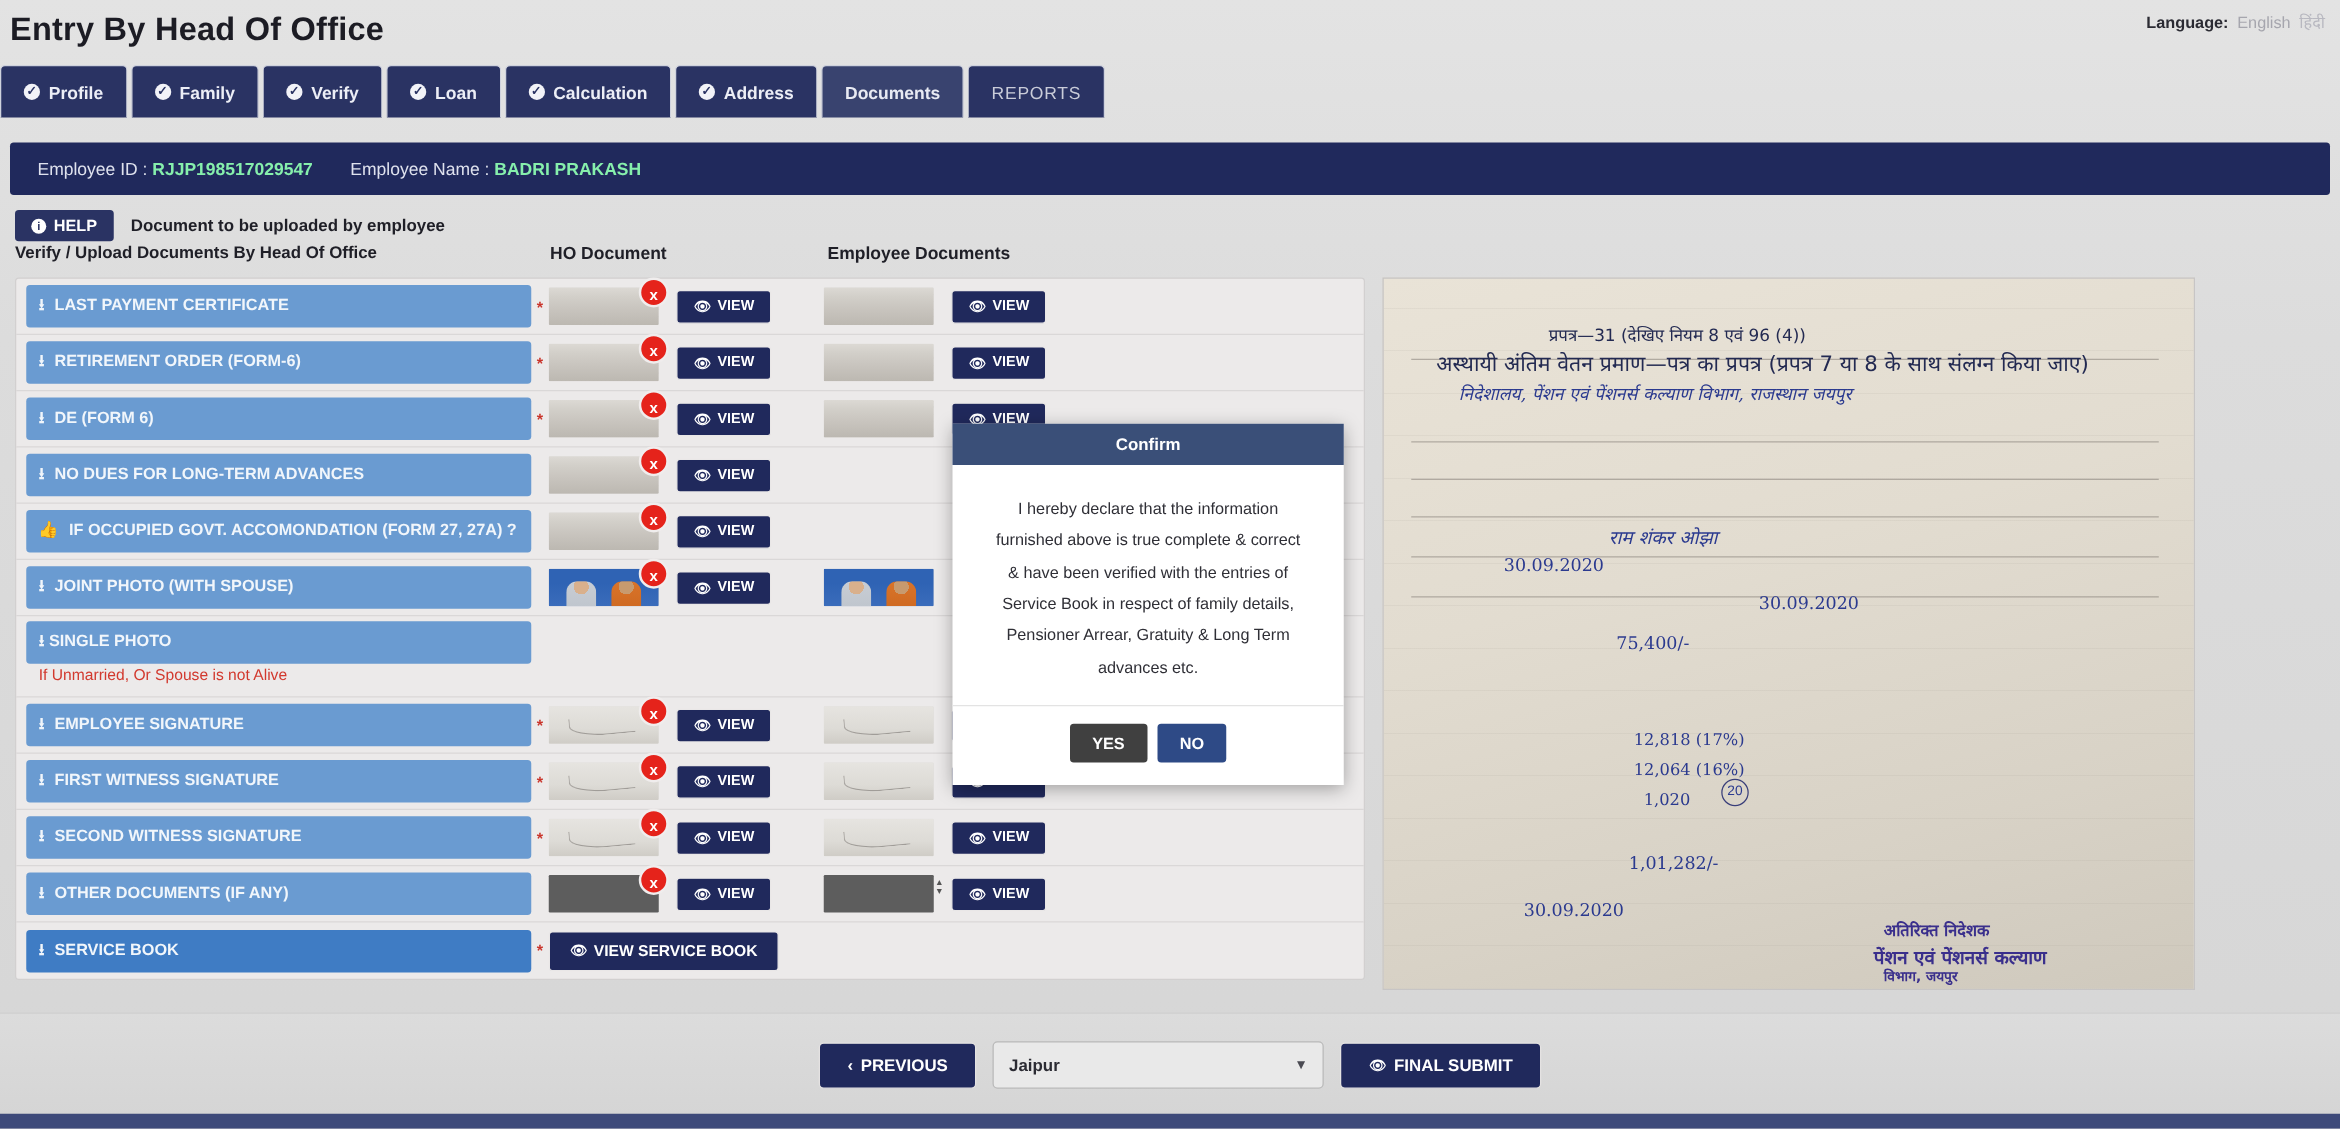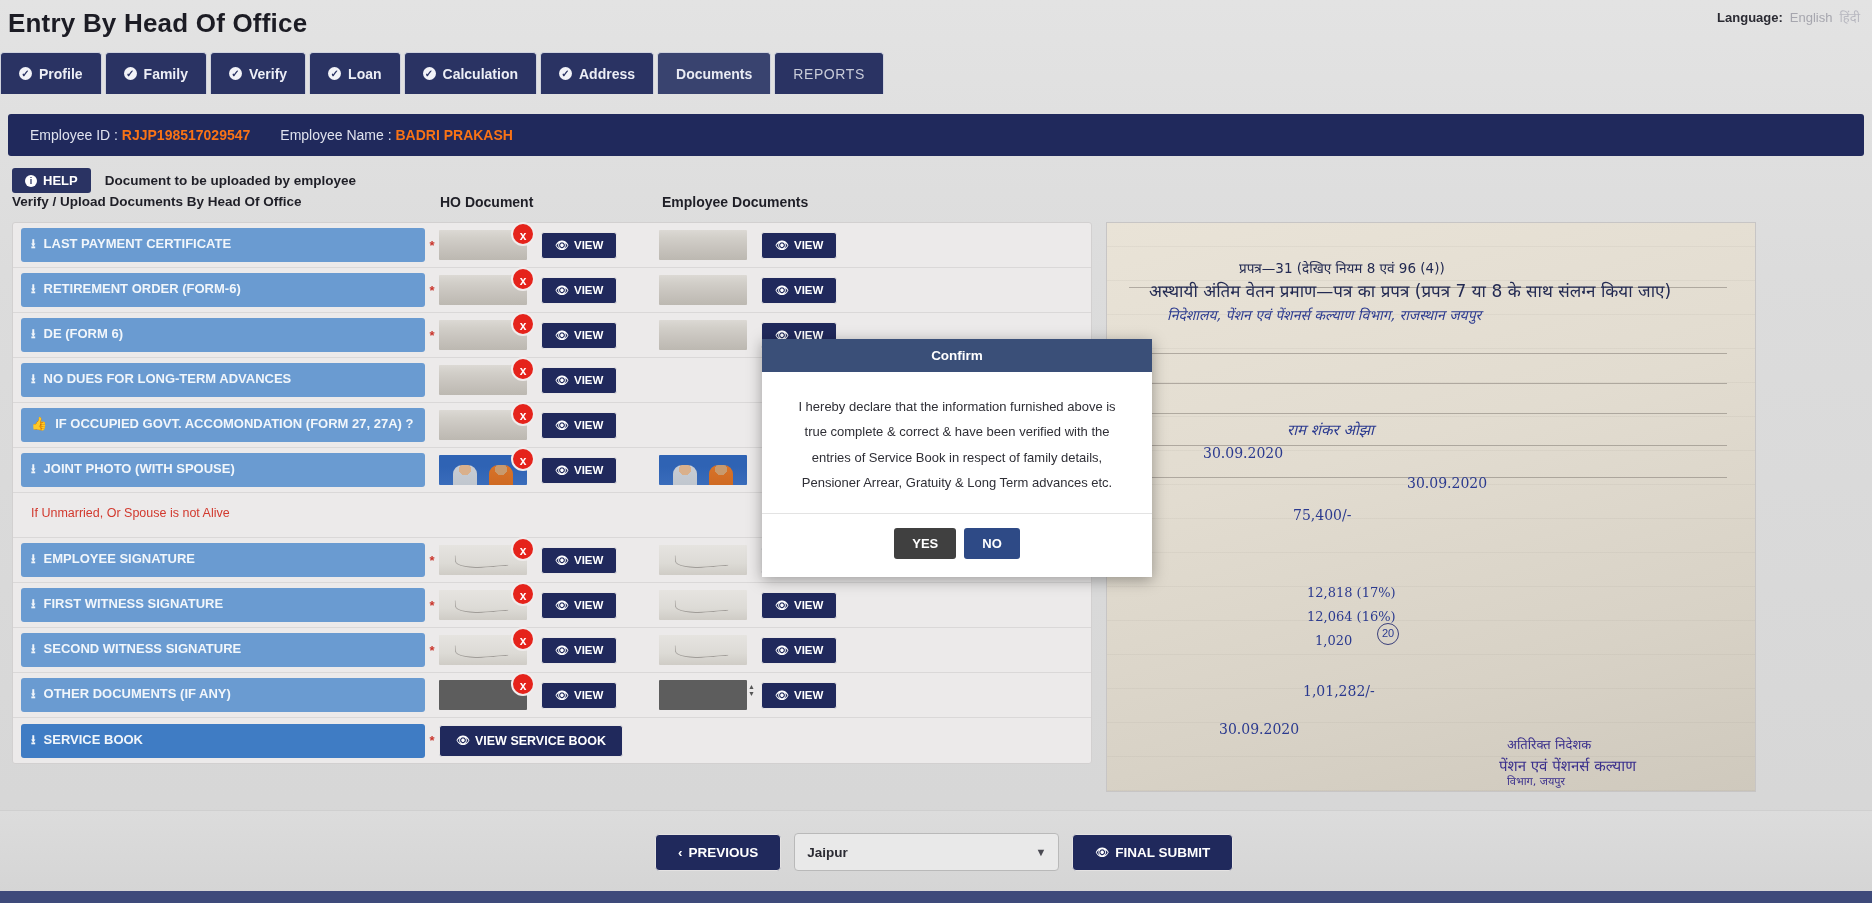--- a/index.html
+++ b/index.html
@@ -76,21 +76,21 @@
   
   .empbar {
     position: absolute; left: 8px; top: 114px;
     width: 1856px; height: 42px;
     background: #20295c;
     border-radius: 3px;
     display: flex; align-items: center;
     padding-left: 22px; gap: 30px;
     color: #dfe2ee; font-size: 14px;
   }
-  .empbar b { color: #f97316; }
+  .empbar b { color: #86efac; }
 
   
   .helprow {
     position: absolute; left: 12px; top: 168px;
     display: flex; align-items: center; gap: 14px;
   }
   .help-btn {
     background: #2a3363; color: #fff;
     border-radius: 3px; padding: 5px 13px;
     font-size: 13px; font-weight: bold;
@@ -248,21 +248,21 @@
   .scan-line {
     position: absolute; height: 1px; background: rgba(110,105,98,.45);
   }
   .hw {
     position: absolute;
     color: #2b3a8f; font-family: "DejaVu Serif", serif;
     white-space: nowrap;
   }
   .pr { color: #232a52; font-family: "DejaVu Sans", sans-serif; }
   .stamp {
-    position: absolute; color: #3a2f8c; font-weight: normal;
+    position: absolute; color: #3a2f8c; font-weight: bold;
     font-family: "DejaVu Sans", sans-serif;
   }
   .pgnum {
     position: absolute; left: 270px; top: 400px;
     width: 22px; height: 22px; border: 1.5px solid #3a3f7a; border-radius: 50%;
     color: #2b3a8f; font-size: 11px; text-align: center; line-height: 19px;
   }
 
   
   .footer {
@@ -293,21 +293,21 @@
   }
   .caret { font-size: 11px; color: #4a4a52; }
   .footline {
     position: absolute; left: 0; top: 891px; width: 1872px; height: 12px;
     background: #3e4a7a;
   }
 
   
   .modal {
     position: absolute; left: 762px; top: 339px;
-    width: 390px;
+    width: 313px;
     background: #ffffff;
     box-shadow: 0 3px 14px rgba(0,0,0,.34);
     z-index: 50;
   }
   .modal-head {
     background: #3a4f78; color: #ffffff;
     text-align: center; font-size: 13.5px; font-weight: bold;
     padding: 9px 0;
   }
   .modal-body {
@@ -542,20 +542,24 @@
         </span>
       </div>
       <div class="thumbcell">
         <span class="thumb photo"></span>
       </div>
       <div class="viewcell"></div>
     </div>
 
     <div class="drow">
       <div style="width:404px;margin-left:8px;">
+        <div class="dlabel subrow" style="width:100%;margin-left:0;">
+          <span class="up-ico">⭳</span>
+          <span>SINGLE PHOTO</span>
+        </div>
         <div class="note-unmarried">If Unmarried, Or Spouse is not Alive</div>
       </div>
       <div class="req"></div>
       <div class="thumbcell">
         <span class="thumb blank"></span>
       </div>
       <div class="viewcell"></div>
       <div class="thumbcell">
         <span class="thumb blank"></span>
       </div>

